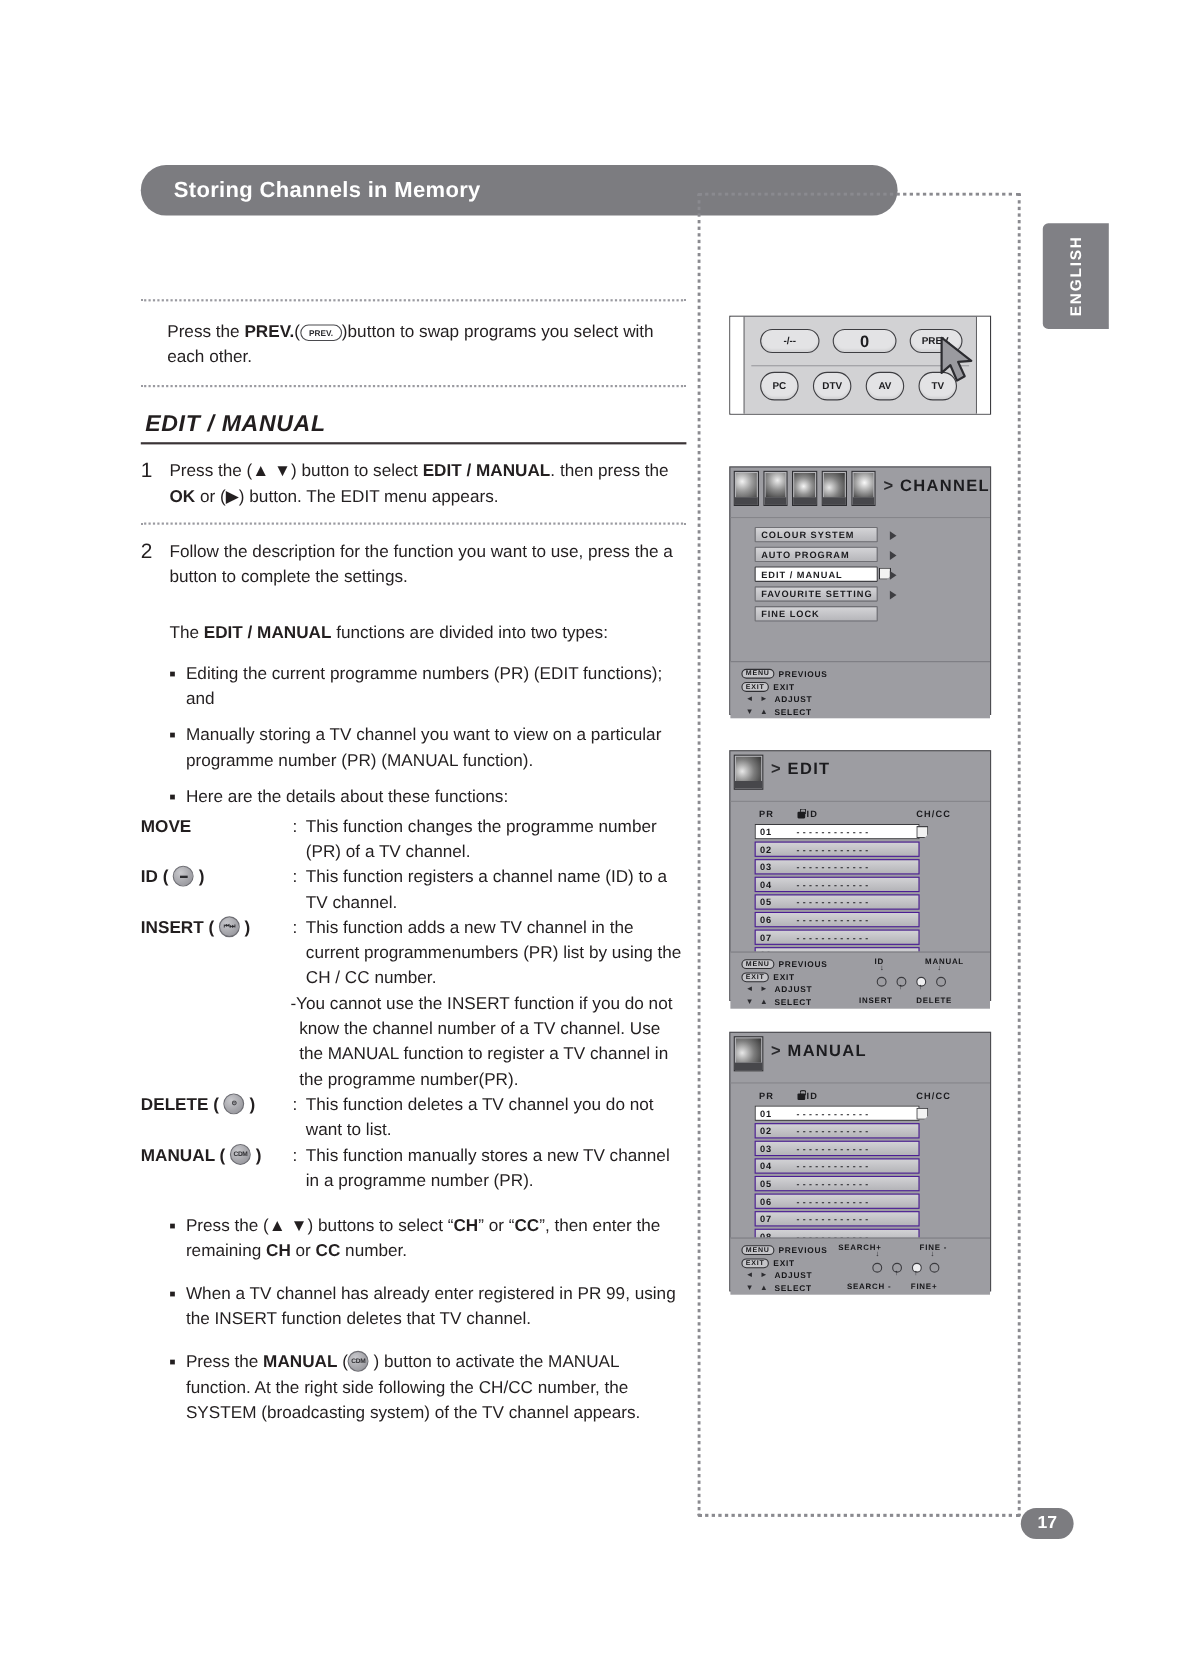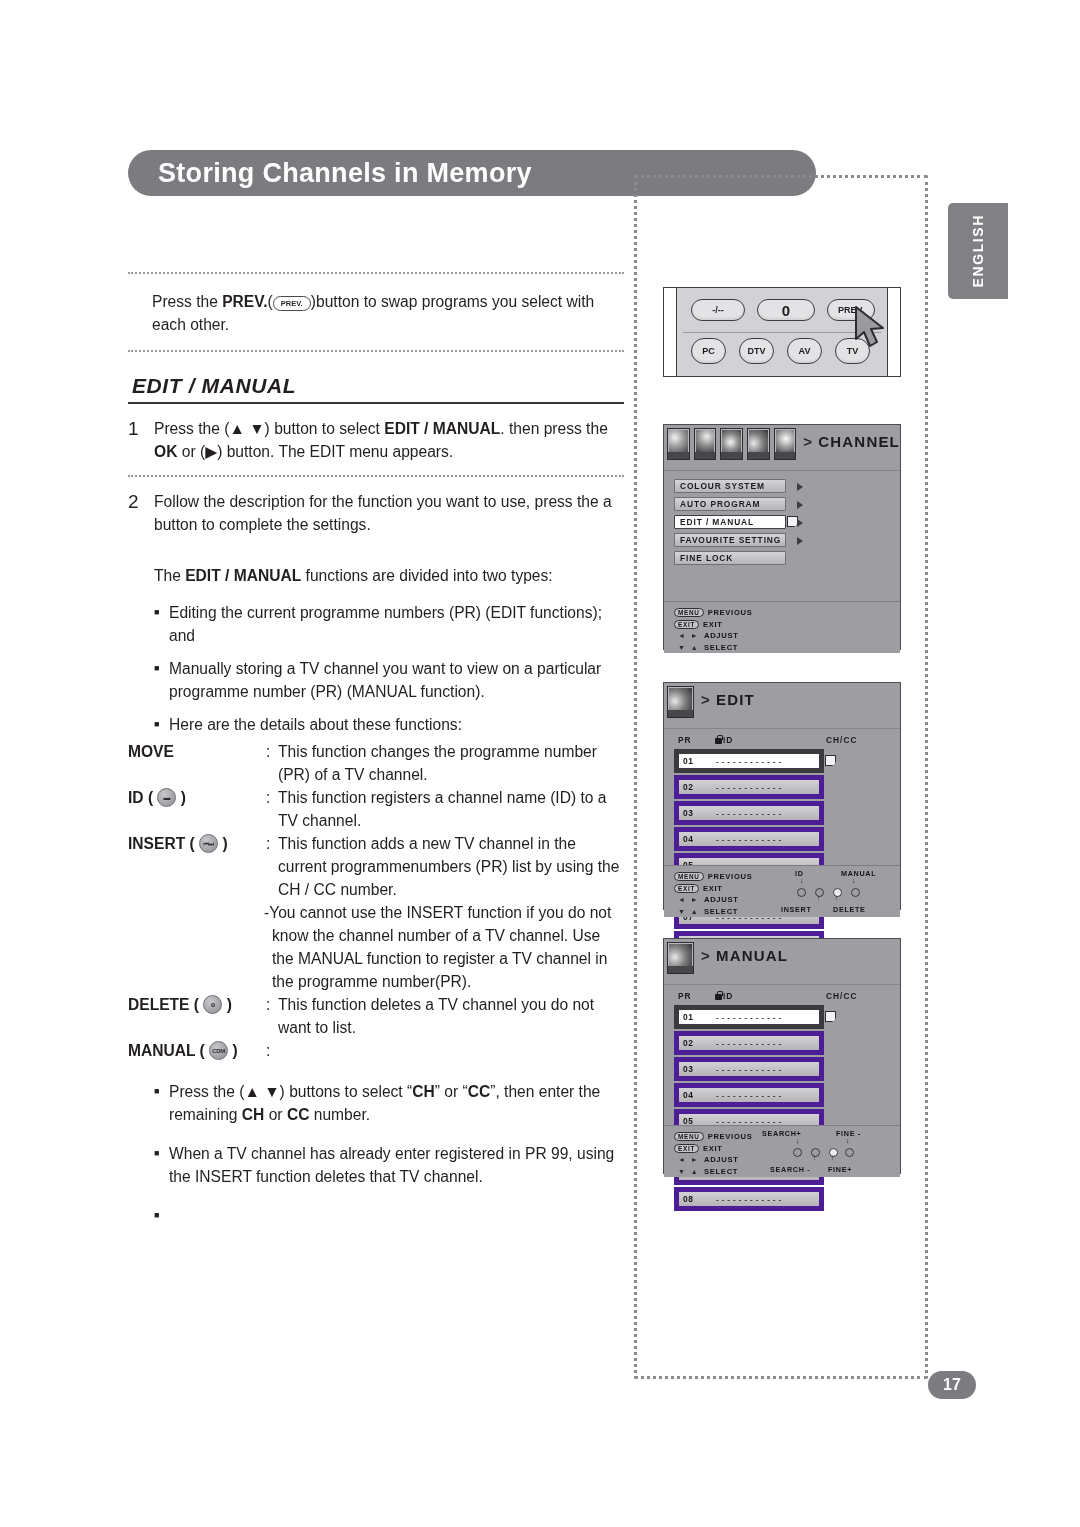--- a/index.html
+++ b/index.html
@@ -19,21 +19,21 @@
   #title-banner {
     position: absolute;
     left: 128px; top: 150px;
     width: 688px; height: 46px;
     background: #7c7c80;
     border-radius: 23px;
     display: flex; align-items: center;
   }
   #title-banner .title-text {
     color: #ffffff;
-    font-size: 27px;
+    font-size: 20px;
     font-weight: bold;
     letter-spacing: 0.3px;
     padding-left: 30px;
   }
 
   
   #english-tab {
     position: absolute;
     left: 948px; top: 203px;
     width: 60px; height: 96px;
@@ -276,21 +276,21 @@
   .osd-title {
     color: #1c1c1f;
     font-size: 15px;
     font-weight: bold;
     letter-spacing: 1.2px;
     margin-left: 6px;
     margin-top: 8px;
   }
   .osd-title .chev { font-weight: bold; margin-right: 5px; color:#2a2a2d; }
 
-  .osd-body { position: relative; padding: 8px 10px 0 10px; }
+  .osd-body { position: relative; padding: 8px 10px 0 22px; }
 
   .menu-item {
     position: relative;
     width: 112px; height: 14px;
     background: linear-gradient(#d4d4d7, #b6b6ba);
     border: 1px solid #6f6f74;
     border-radius: 1px;
     margin-bottom: 4px;
     display: flex; align-items: center;
     padding-left: 5px;
@@ -346,25 +346,25 @@
     content: "";
     position: absolute;
     left: 1.5px; top: -3px;
     width: 4px; height: 4px;
     border: 1.2px solid #1c1c1f;
     border-bottom: none;
     border-radius: 2px 2px 0 0;
   }
   .pr-row {
     position: relative;
-    height: 24px;
+    height: 14px;
     width: 150px;
     margin-bottom: 2px;
     background: linear-gradient(#d2d2d5, #b4b4b8);
-    border: 5px solid #4c1d95;
+    border: 1px solid #4c1d95;
     display: flex; align-items: center;
     padding-left: 4px;
     font-size: 8.4px;
     font-weight: bold;
     letter-spacing: 0.6px;
     color: #16161a;
   }
   .pr-row.sel { background: #ffffff; border-color: #3b3b3f; }
   .pr-row .prn { width: 33px; }
   .pr-row .dots { color: #2a2a2e; letter-spacing: 0.4px; font-size: 8px; }
@@ -536,37 +536,41 @@
       <div class="colon">:</div>
       <div class="desc">This function deletes a TV channel you do not want to list.</div>
     </div>
 
     <div class="def-row">
       <div class="term">
         <span>MANUAL</span>
         (&nbsp;<span class="key"><span class="gl">CDM</span></span>&nbsp;)
       </div>
       <div class="colon">:</div>
+      <div class="desc">This function manually stores a new TV channel in a programme number (PR).</div>
     </div>
   </div>
 
   <div class="bullet-row" style="padding-top:18px;">
     <div class="bul">■</div>
     <div class="body para">
       <span>Press the (</span><span>▲ ▼</span><span>) buttons to select “</span><span class="b">CH</span><span>” or “</span><span class="b">CC</span><span>”, then enter the remaining </span><span class="b">CH</span><span> or </span><span class="b">CC</span><span> number.</span>
     </div>
   </div>
 
   <div class="bullet-row" style="padding-top:16px;">
     <div class="bul">■</div>
     <div class="body para">When a TV channel has already enter registered in PR 99, using the INSERT function deletes that TV channel.</div>
   </div>
 
   <div class="bullet-row" style="padding-top:16px;">
     <div class="bul">■</div>
+    <div class="body para">
+      <span>Press the </span><span class="b">MANUAL</span><span> (</span><span class="key"><span class="gl">CDM</span></span><span> ) button to activate the MANUAL function. At the right side following the CH/CC number, the SYSTEM (broadcasting system) of the TV channel appears.</span>
+    </div>
   </div>
 
 </div>
 
 <div id="remote-ill">
   <div class="edge"></div>
   <div class="face">
     <div class="rbtn" style="left:14px; top:11px; width:54px; height:22px;">-/--</div>
     <div class="rbtn big" style="left:80px; top:11px; width:58px; height:22px;">0</div>
     <div class="rbtn" style="left:150px; top:11px; width:48px; height:22px;">PREV.</div>

